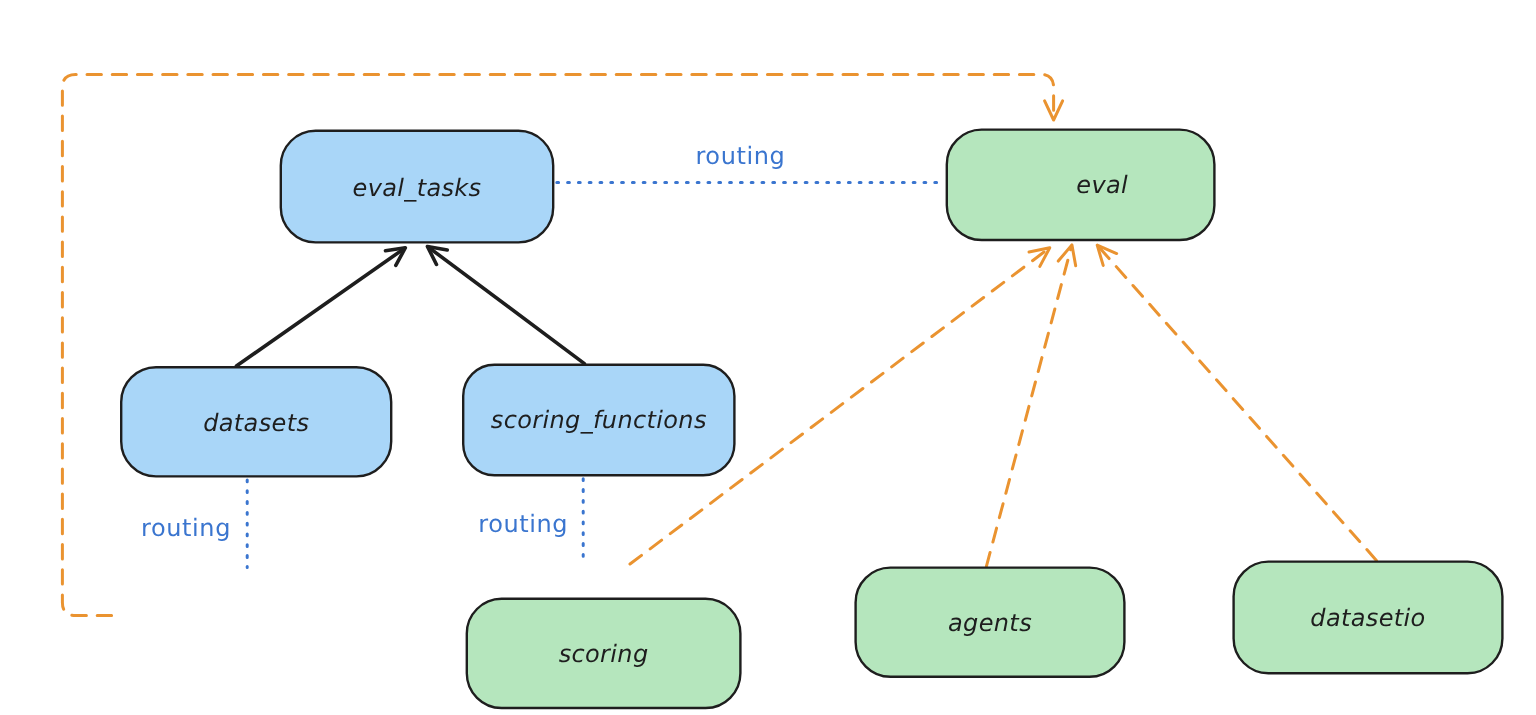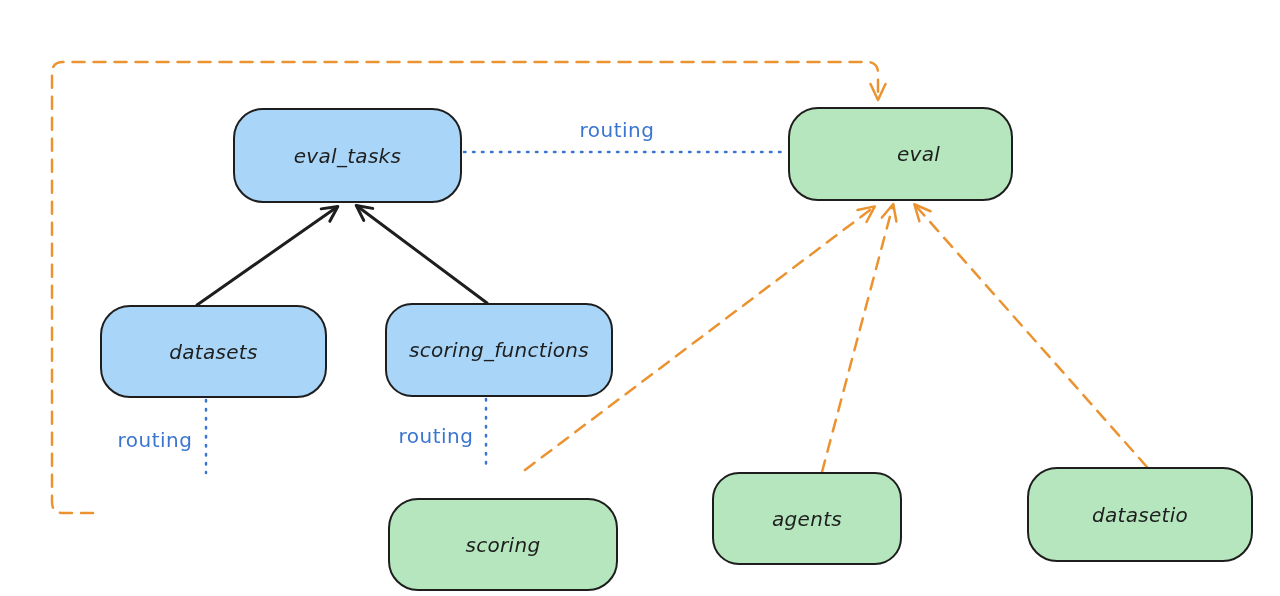--- a/index.html
+++ b/index.html
@@ -82,21 +82,21 @@
     </div>
     <div class="node blue" style="left: 100px; top: 305px; width: 227px; height: 93px;">
       <span class="node-label">datasets</span>
     </div>
     <div class="node blue" style="left: 385px; top: 303px; width: 228px; height: 94px; border-radius: 27px;">
       <span class="node-label">scoring_functions</span>
     </div>
     <div class="node green" style="left: 388px; top: 470px; width: 230px; height: 93px; margin-top: 28px;">
       <span class="node-label">scoring</span>
     </div>
-    <div class="node green" style="left: 712px; top: 472px; width: 190px; height: 93px; border-radius: 27px;">
+    <div class="node green" style="left: 712px; top: 472px; width: 226px; height: 93px;">
       <span class="node-label">agents</span>
     </div>
     <div class="node green" style="left: 1027px; top: 467px; width: 226px; height: 95px;">
       <span class="node-label">datasetio</span>
     </div>
     <div class="edge-label" style="left: 617px; top: 130px;">routing</div>
     <div class="edge-label" style="left: 155px; top: 440px;">routing</div>
     <div class="edge-label" style="left: 436px; top: 436px;">routing</div>
   </div>
 

